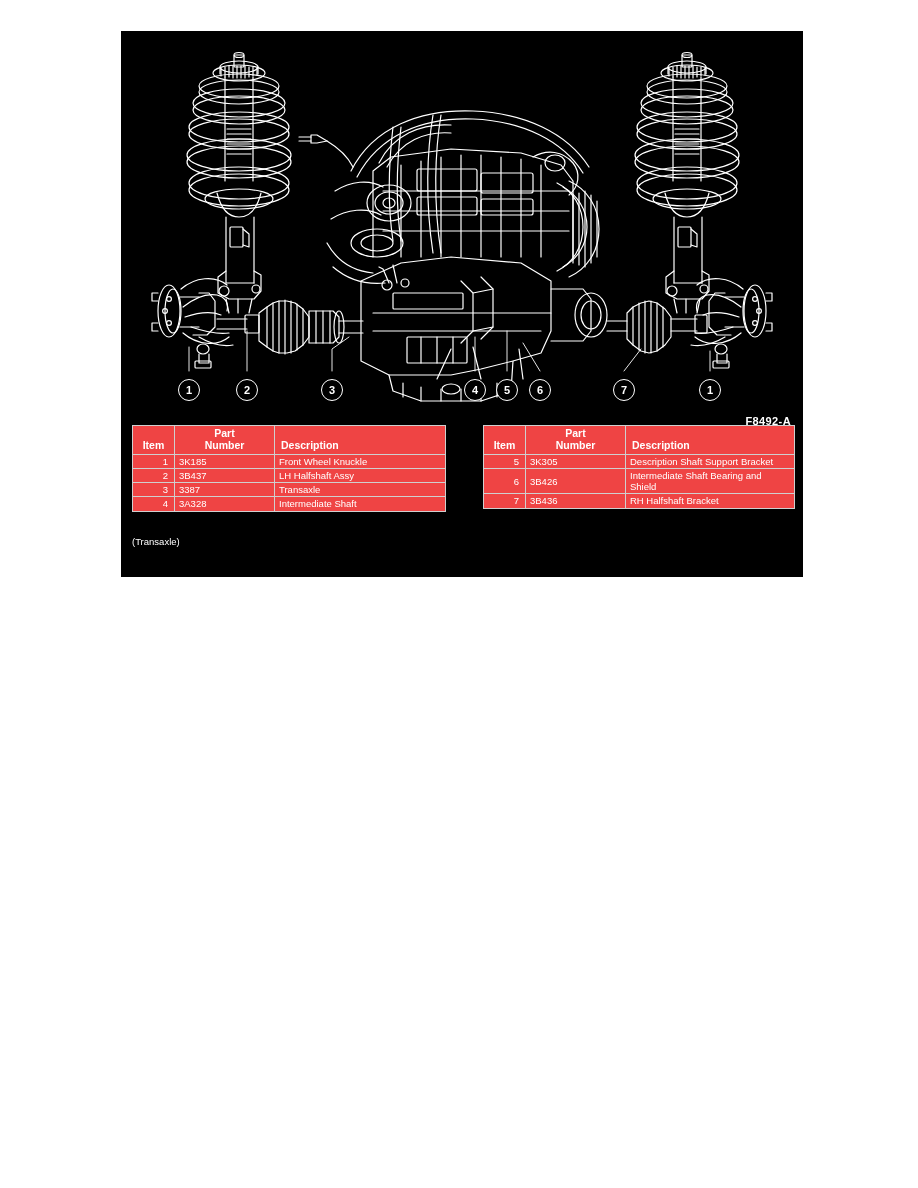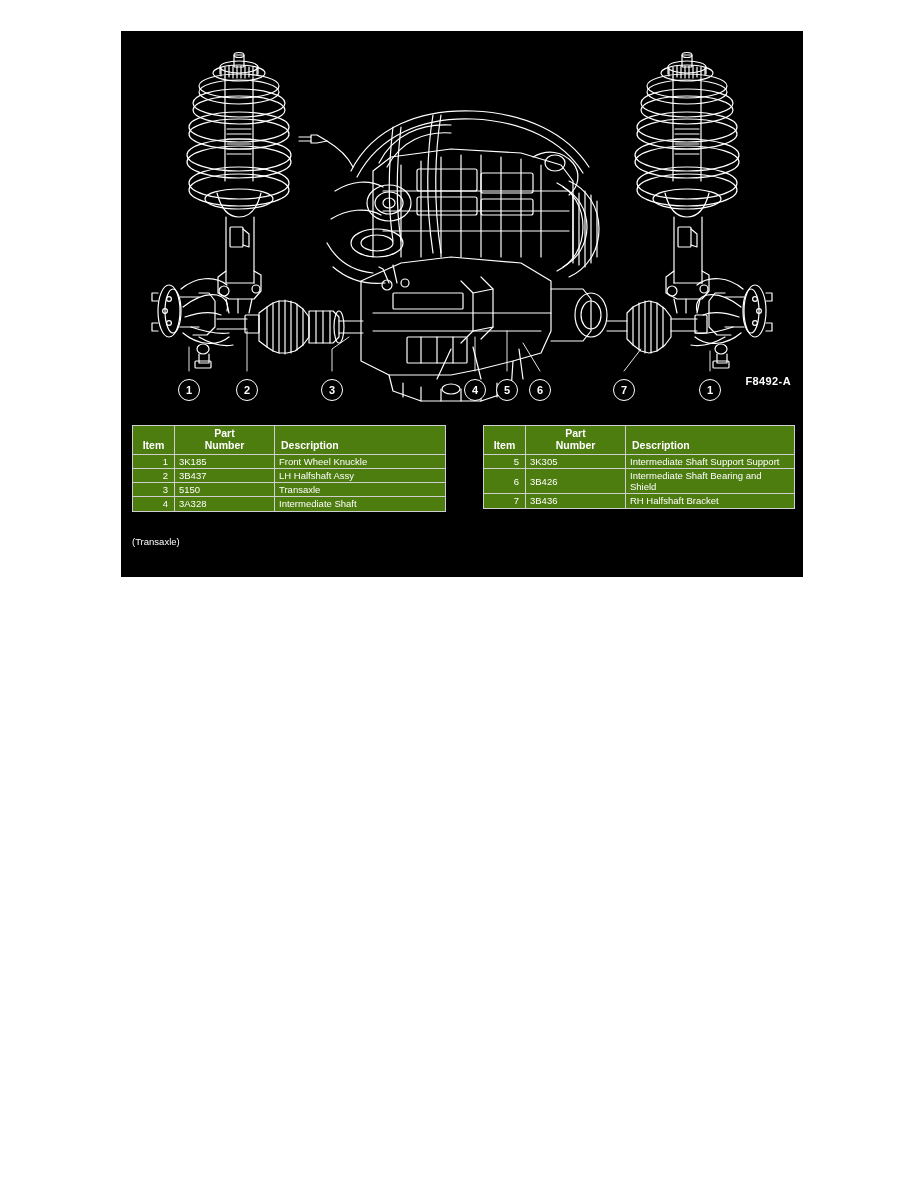--- a/index.html
+++ b/index.html
@@ -7,21 +7,21 @@
 
   #page{position:relative;width:918px;height:1188px;background:#ffffff;}
 
   
   #panel{
     position:absolute;left:121px;top:31px;width:682px;height:546px;
     background:#000000;overflow:hidden;
   }
 
   #figure-id{
-    position:absolute;right:12px;top:344px;
+    position:absolute;right:12px;top:384px;
     color:#ffffff;font-size:11px;font-weight:bold;letter-spacing:.4px;
     font-family:"Liberation Sans",sans-serif;
   }
 
   
   #artwork{position:absolute;left:0;top:0;width:682px;height:546px;}
 
   
   .parts-table{
     position:absolute;
@@ -30,21 +30,21 @@
     font-family:"Liberation Sans",sans-serif;
     table-layout:fixed;
   }
   .parts-table td,.parts-table th{
     border:1px solid #cfcfcf;
     padding:1px 4px;
     font-size:9.5px;
     font-weight:normal;
     vertical-align:middle;
     line-height:1.18;
-    background:#4d7c0f;
+    background:#ef4444;
   }
   .parts-table th{
     font-weight:bold;font-size:10.5px;text-align:center;
     vertical-align:bottom;padding-bottom:2px;
   }
   .parts-table th.item-h{vertical-align:bottom;margin-left:35px;}
   .parts-table td.item{text-align:right;padding-right:6px;}
   .parts-table td.pn{text-align:left;}
   .parts-table td.desc{text-align:left;}
 
@@ -357,21 +357,21 @@
           <td class="pn">3K185</td>
           <td class="desc">Front Wheel Knuckle</td>
         </tr>
         <tr>
           <td class="item">2</td>
           <td class="pn">3B437</td>
           <td class="desc">LH Halfshaft Assy</td>
         </tr>
         <tr>
           <td class="item">3</td>
-          <td class="pn">5150</td>
+          <td class="pn">3387</td>
           <td class="desc">Transaxle</td>
         </tr>
         <tr>
           <td class="item">4</td>
           <td class="pn">3A328</td>
           <td class="desc">Intermediate Shaft</td>
         </tr>
       </tbody>
     </table>
 
@@ -390,21 +390,21 @@
             <span>Part</span><br>
             <span>Number</span>
           </th>
           <th style="text-align:left;padding-left:6px;">Description</th>
         </tr>
       </thead>
       <tbody>
         <tr>
           <td class="item">5</td>
           <td class="pn">3K305</td>
-          <td class="desc">Intermediate Shaft Support Support</td>
+          <td class="desc">Description Shaft Support Bracket</td>
         </tr>
         <tr>
           <td class="item">6</td>
           <td class="pn">3B426</td>
           <td class="desc">Intermediate Shaft Bearing and Shield</td>
         </tr>
         <tr>
           <td class="item">7</td>
           <td class="pn">3B436</td>
           <td class="desc">RH Halfshaft Bracket</td>

